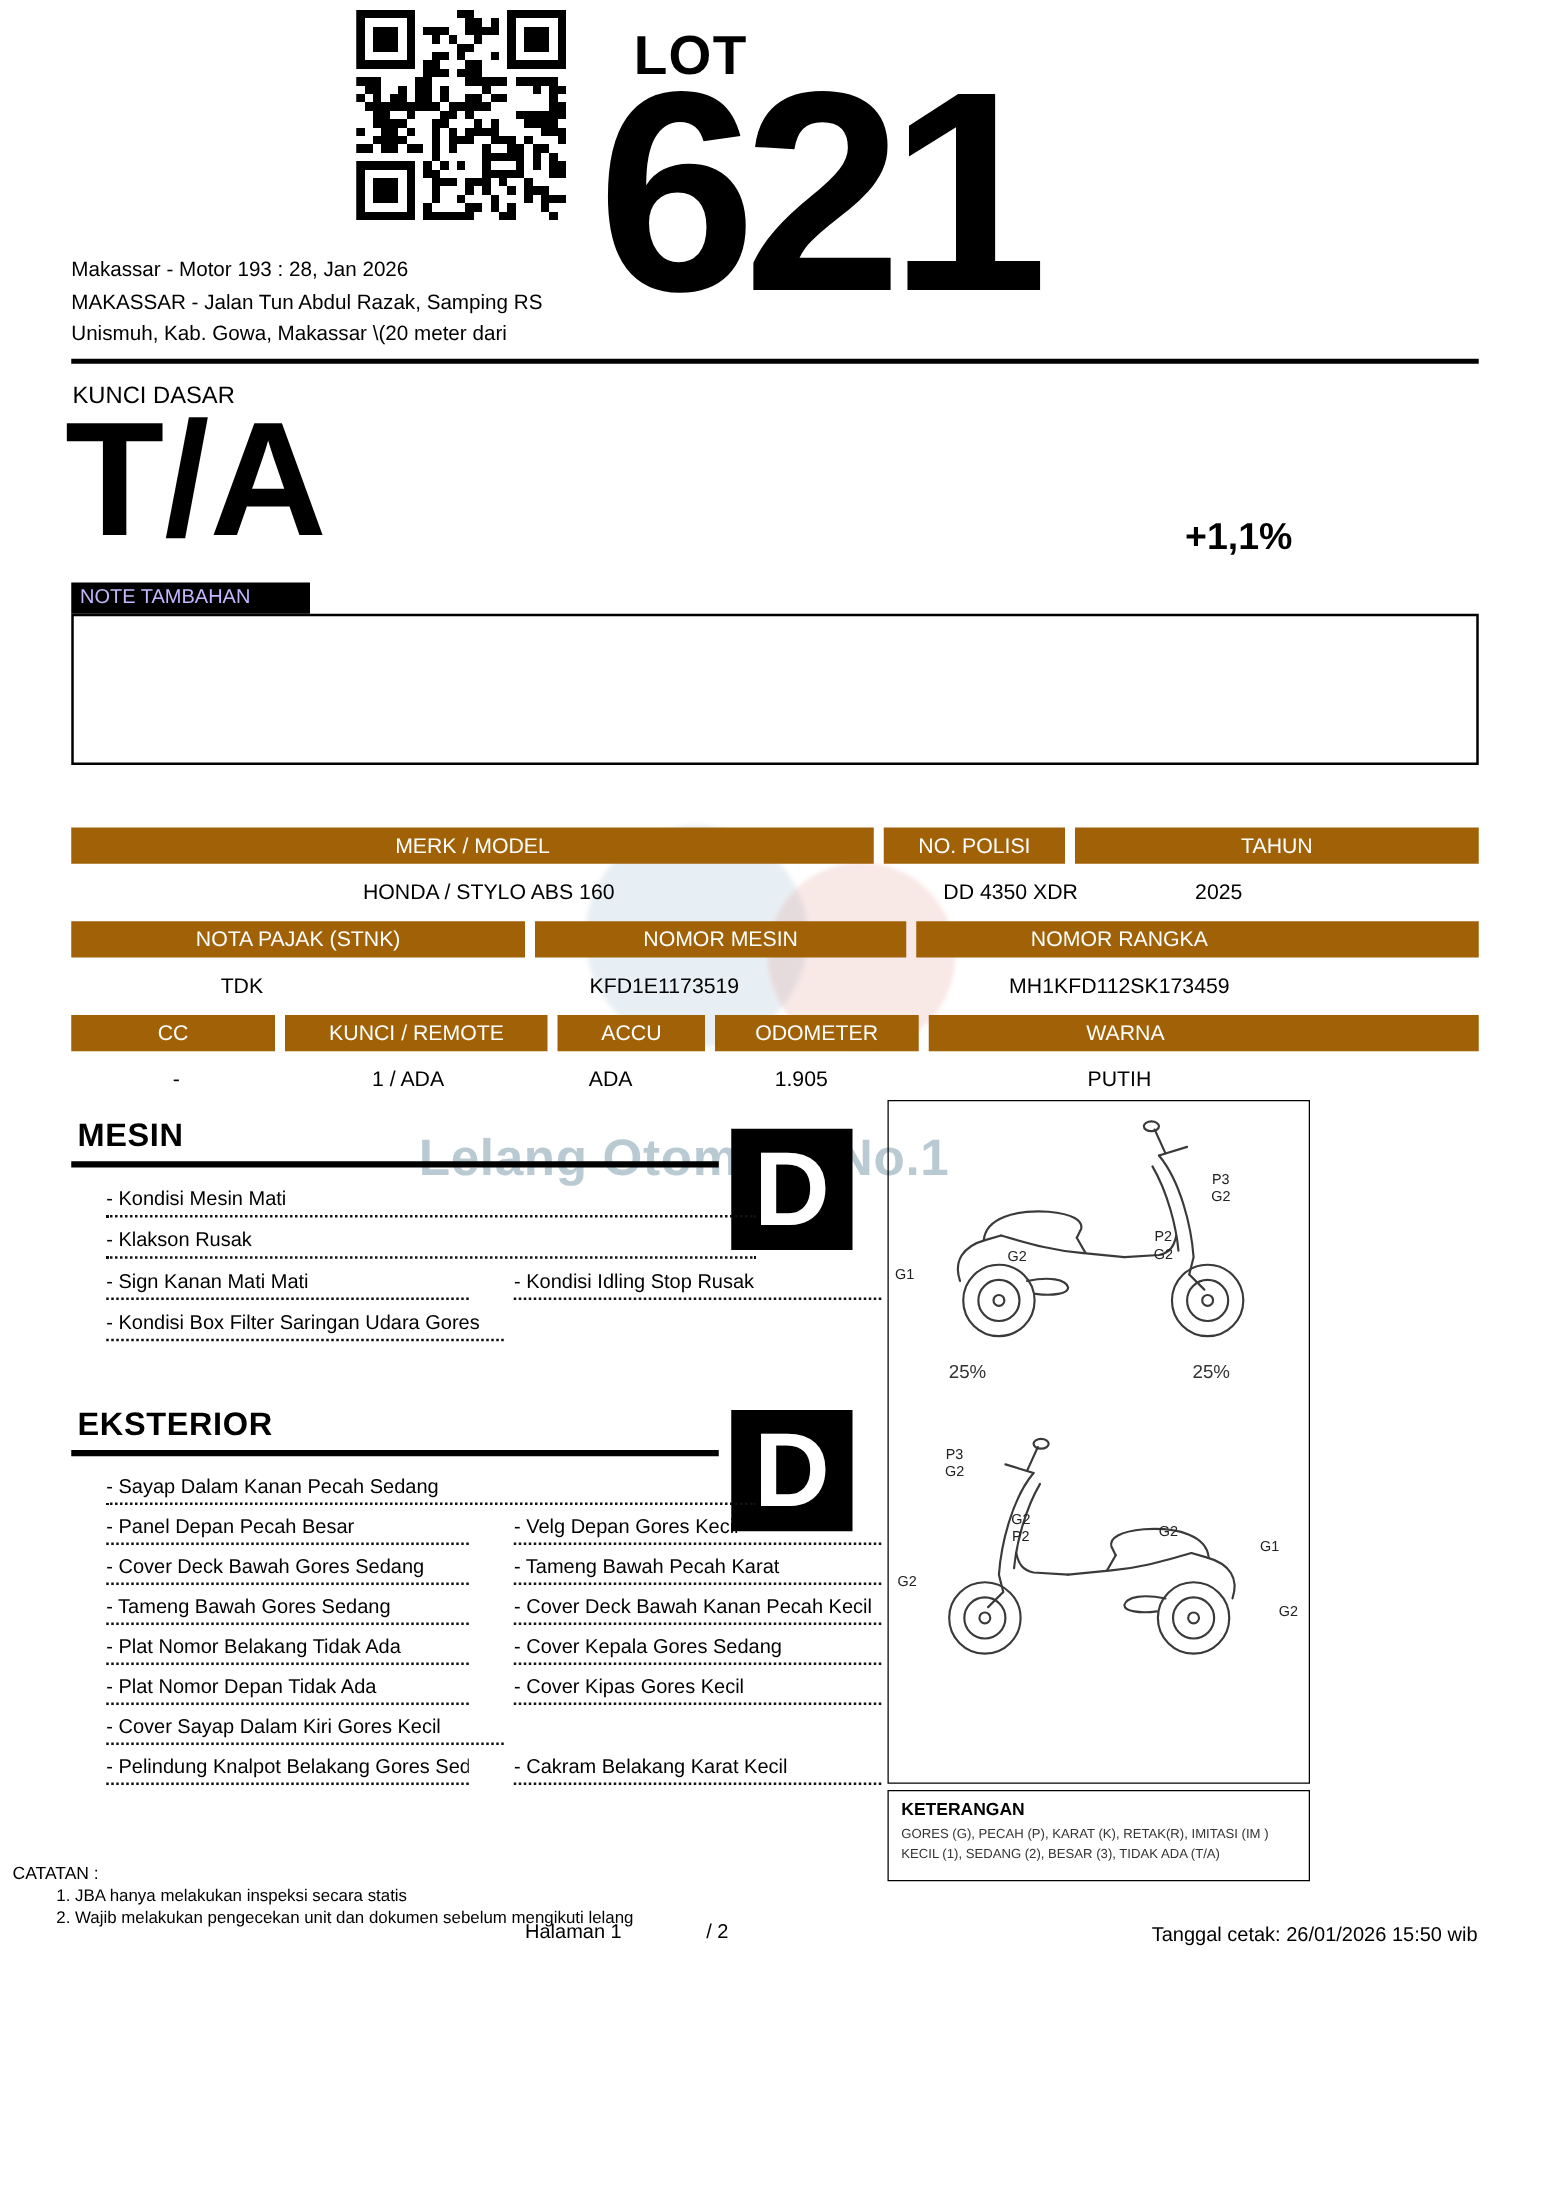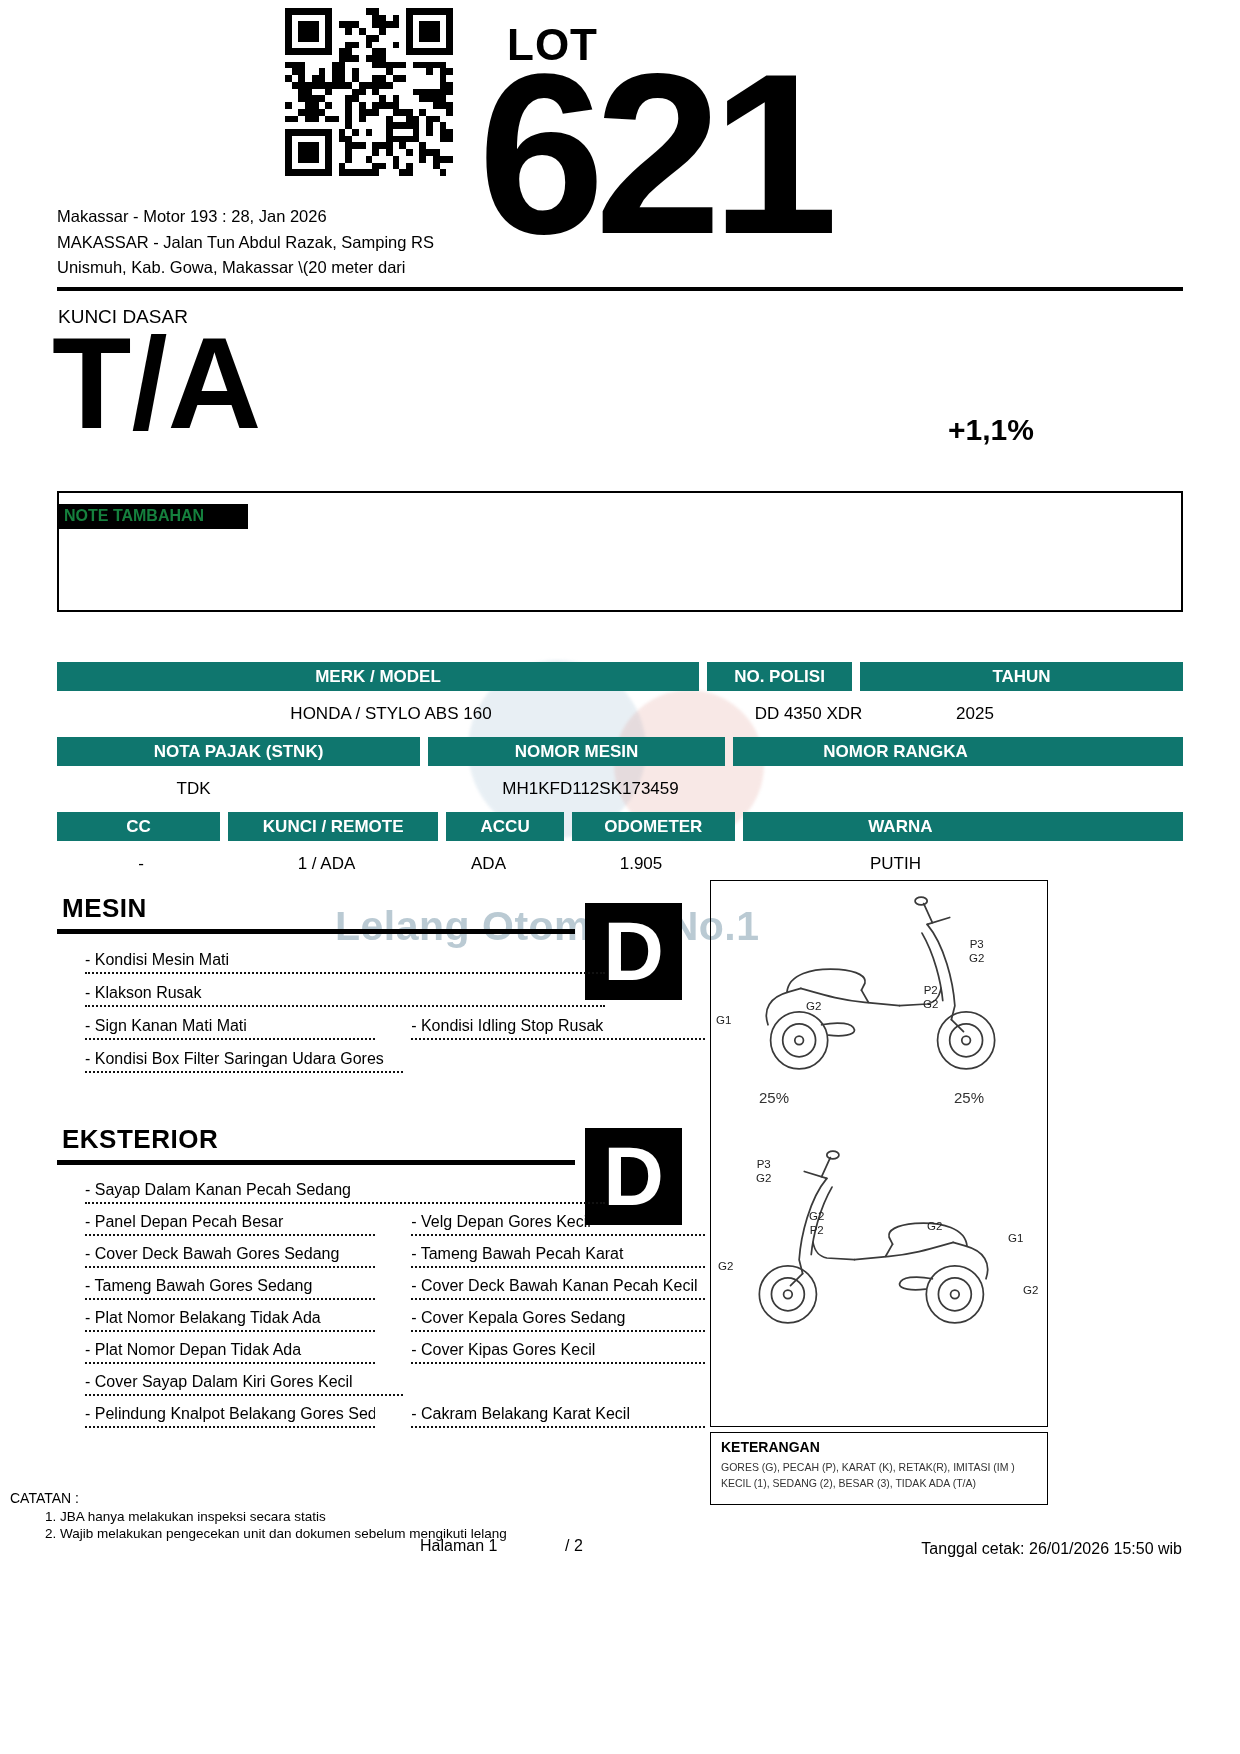--- a/index.html
+++ b/index.html
@@ -20,29 +20,29 @@
 
   
   .qr { left:285px; top:8px; width:168px; height:168px; }
   .lot-label { left:507px; top:20px; font-size:44px; font-weight:bold; letter-spacing:1px; }
   .lot-number { left:478px; top:40px; font-size:228px; font-weight:bold; line-height:1; letter-spacing:-10px; }
   .hdr-lines { left:57px; top:204px; width:460px; font-size:16.5px; line-height:25.5px; }
   .rule1 { left:57px; top:287px; width:1126px; height:4px; background:#000; }
   .harga-label { left:58px; top:306px; font-size:19px; }
   .harga-value { left:52px; top:318px; font-size:130px; font-weight:bold; line-height:1; }
   .uplift { left:948px; top:413px; font-size:30px; font-weight:bold; }
-  .note-label { left:57px; top:466px; width:191px; height:25px; background:#000; color:#15803d;
-                font-size:16px; font-weight:bold; padding:3px 0 0 7px;margin-top:38px; }
+  .note-label { left:57px; top:466px; width:191px; height:25px; background:#000; color:#c4b5fd;
+                font-size:16px; font-weight:normal; padding:3px 0 0 7px; }
   .note-box { left:57px; top:491px; width:1126px; height:121px; border:2px solid #000; padding:6px; font-size:15px; }
 
   
   .spec-row { position:absolute; left:57px; width:1126px; display:flex; gap:8px; }
   .spec-row .cell { display:flex; align-items:center; justify-content:center; text-align:center; }
   .spec-row.hdr { height:29px; }
-  .spec-row.hdr .cell { background:#0f766e; color:#fff; font-weight:bold; font-size:17px; height:29px; }
+  .spec-row.hdr .cell { background:#a16207; color:#fff; font-weight:normal; font-size:17px; height:29px; }
   .spec-row.val { height:46px; }
   .spec-row.val .cell { font-size:17px; height:46px; }
   .nudge { padding-right:125px; }
   .nudge-sm { padding-right:90px; }
 
   
   .section-title { font-size:26px; font-weight:bold; letter-spacing:.5px; }
   .title-bar { height:5px; background:#000; }
   .grade-box { width:97px; height:97px; background:#000; color:#fff; display:flex;
                align-items:center; justify-content:center; font-size:84px; font-weight:bold; }
@@ -336,20 +336,21 @@
     <div class="cell nudge" style="width:291px">2025</div>
   </div>
 
   <div class="spec-row hdr" style="top:737px">
     <div class="cell" style="width:363px">NOTA PAJAK (STNK)</div>
     <div class="cell" style="width:297px">NOMOR MESIN</div>
     <div class="cell nudge" style="width:450px">NOMOR RANGKA</div>
   </div>
   <div class="spec-row val" style="top:766px">
     <div class="cell nudge-sm" style="width:363px">TDK</div>
+    <div class="cell nudge-sm" style="width:297px">KFD1E1173519</div>
     <div class="cell nudge" style="width:450px">MH1KFD112SK173459</div>
   </div>
 
   <div class="spec-row hdr" style="top:812px">
     <div class="cell" style="width:168px">CC</div>
     <div class="cell" style="width:217px">KUNCI / REMOTE</div>
     <div class="cell" style="width:121px">ACCU</div>
     <div class="cell" style="width:168px">ODOMETER</div>
     <div class="cell nudge" style="width:450px">WARNA</div>
   </div>

